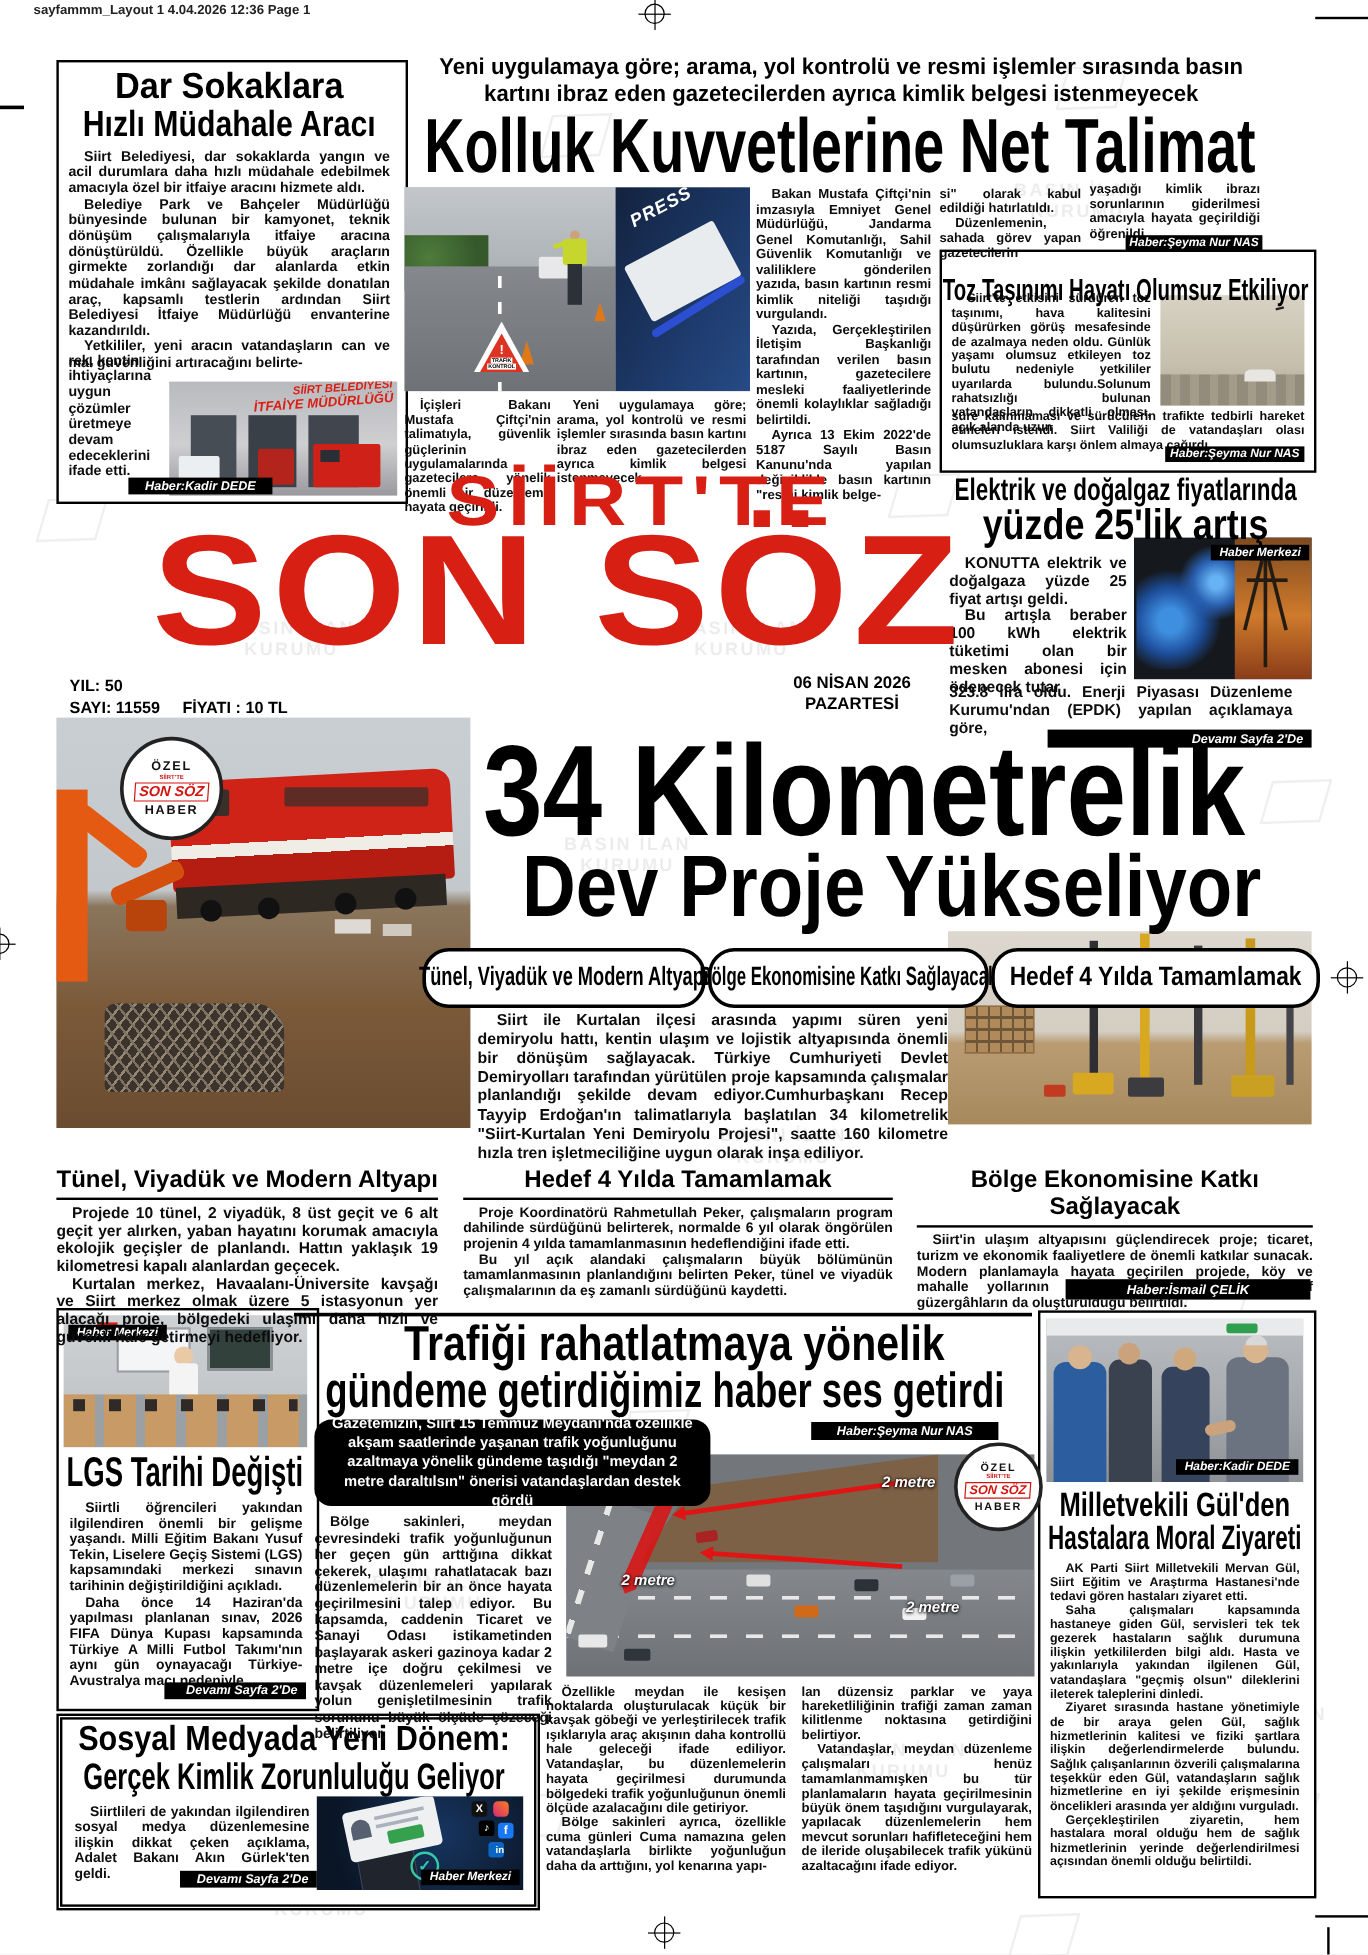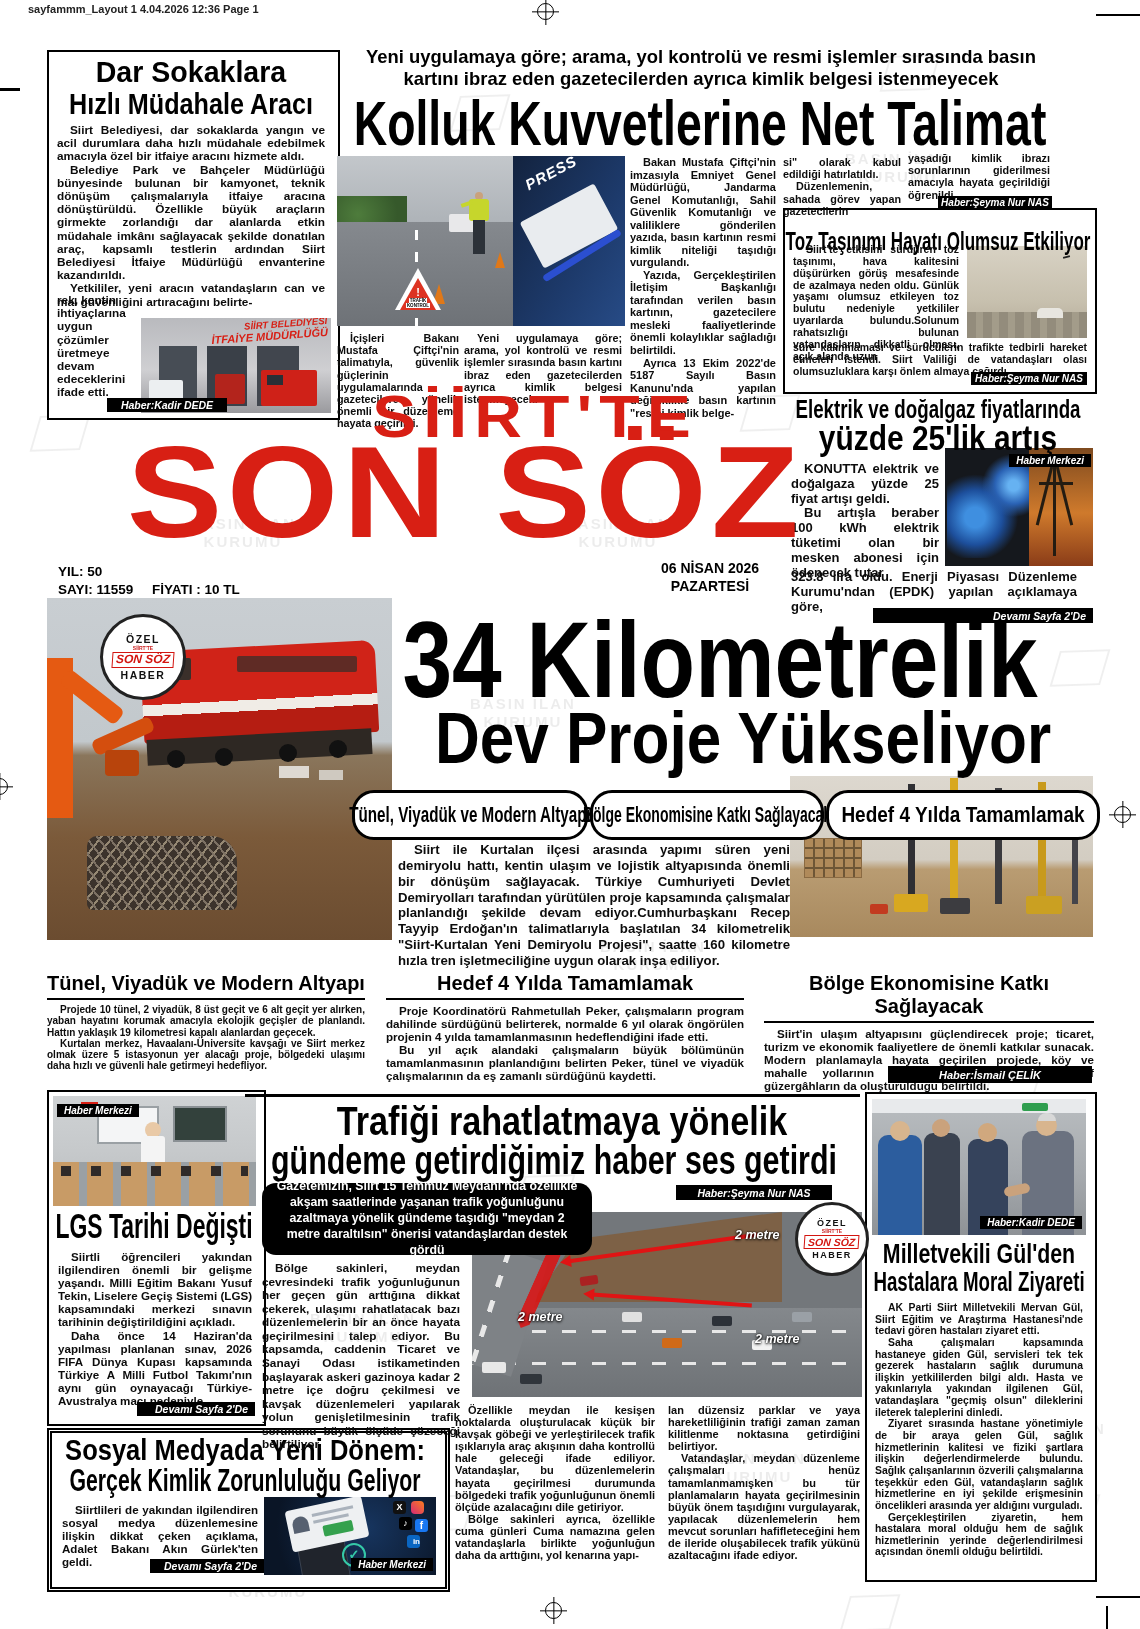--- a/index.html
+++ b/index.html
@@ -288,21 +288,21 @@
     <span class="cfit" style="font-size:20px;transform:translate(-50%,-50%) scaleX(.95) scaleY(1.1)">Hedef 4 Yılda Tamamlamak</span>
   </div>
 
   <div class="body" style="left:398px;top:842px;width:392px;font-size:13.2px;font-weight:700;line-height:1.2">
     <p style="text-indent:16px">Siirt ile Kurtalan ilçesi arasında yapımı süren yeni demiryolu hattı, kentin ulaşım ve lojistik altyapısında önemli bir dönüşüm sağlayacak. Türkiye Cumhuriyeti Devlet Demiryolları tarafından yürütülen proje kapsamında çalışmalar planlandığı şekilde devam ediyor.Cumhurbaşkanı Recep Tayyip Erdoğan'ın talimatlarıyla başlatılan 34 kilometrelik "Siirt-Kurtalan Yeni Demiryolu Projesi", saatte 160 kilometre hızla tren işletmeciliğine uygun olarak inşa ediliyor.</p>
   </div>
 
   <div class="abs" style="left:47px;top:972px;width:318px;z-index:3">
     <div style="text-align:center;font-size:20px;font-weight:800">Tünel, Viyadük ve Modern Altyapı</div>
     <div style="height:2px;background:#000;margin:3px 0 4px"></div>
-    <div class="body" style="position:static;font-size:10px;line-height:1.13">
+    <div class="body" style="position:static;font-size:13px;line-height:1.13">
       <p>Projede 10 tünel, 2 viyadük, 8 üst geçit ve 6 alt geçit yer alırken, yaban hayatını korumak amacıyla ekolojik geçişler de planlandı. Hattın yaklaşık 19 kilometresi kapalı alanlardan geçecek.</p>
       <p>Kurtalan merkez, Havaalanı-Üniversite kavşağı ve Siirt merkez olmak üzere 5 istasyonun yer alacağı proje, bölgedeki ulaşımı daha hızlı ve güvenli hale getirmeyi hedefliyor.</p>
     </div>
   </div>
   <div class="abs" style="left:386px;top:972px;width:358px;z-index:3">
     <div style="text-align:center;font-size:20px;font-weight:800">Hedef 4 Yılda Tamamlamak</div>
     <div style="height:2px;background:#000;margin:3px 0 4px"></div>
     <div class="body" style="position:static;font-size:11.6px;line-height:1.13">
       <p>Proje Koordinatörü Rahmetullah Peker, çalışmaların program dahilinde sürdüğünü belirterek, normalde 6 yıl olarak öngörülen projenin 4 yılda tamamlanmasının hedeflendiğini ifade etti.</p>
       <p>Bu yıl açık alandaki çalışmaların büyük bölümünün tamamlanmasının planlandığını belirten Peker, tünel ve viyadük çalışmalarının da eş zamanlı sürdüğünü kaydetti.</p>

